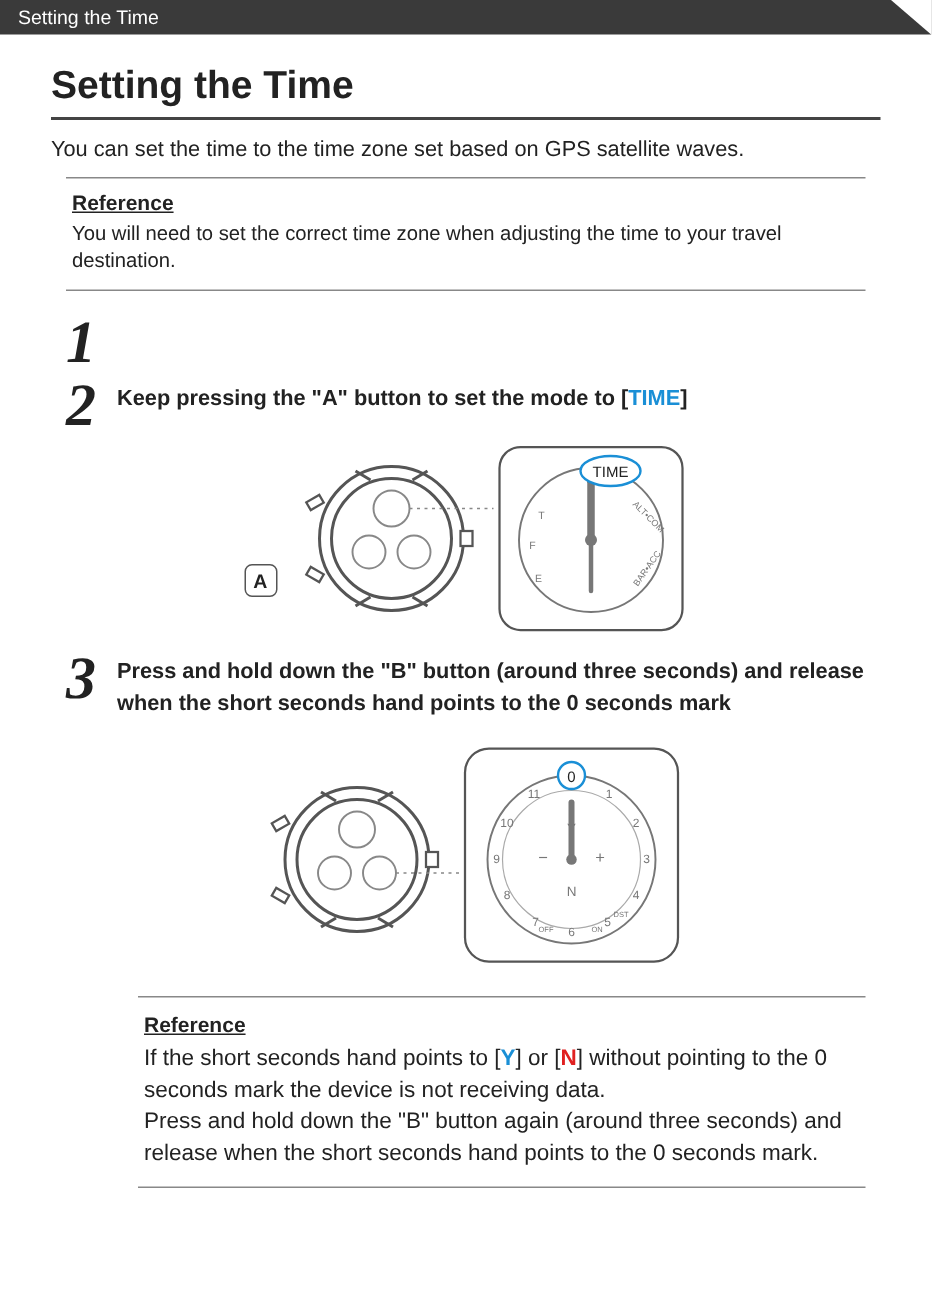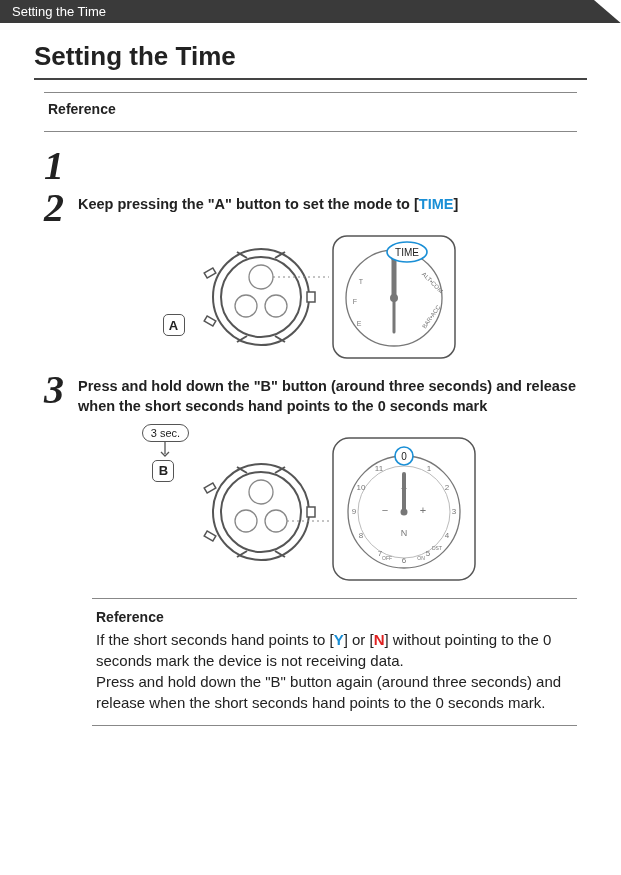--- a/index.html
+++ b/index.html
@@ -36,21 +36,21 @@
     padding-bottom: 6px;
     margin-bottom: 12px;
   }
   .intro-text { font-size: 14.5px; margin-bottom: 10px; }
   .ref-box {
     border-top: 1px solid #888;
     border-bottom: 1px solid #888;
     padding: 8px 4px 10px 4px;
     margin: 6px 10px 16px 10px;
   }
-  .ref-label { font-weight: bold; font-size: 14px; margin-bottom: 4px; }
+  .ref-label { font-weight: bold; font-size: 14px; margin-bottom: 4px; text-decoration: underline; }
   .ref-text { font-size: 13.5px; line-height: 1.35; }
   .step { display: flex; margin: 6px 10px 2px 10px; align-items: flex-start; }
   .step-num {
     font-family: "Times New Roman", serif;
     font-style: italic;
     font-weight: bold;
     font-size: 40px;
     line-height: 0.9;
     width: 34px;
     flex-shrink: 0;
@@ -94,23 +94,25 @@
 <body>
 
 <div class="header-bar">
   <span>Setting the Time</span>
 </div>
 
 <div class="content">
 
   <h1 class="page-title">Setting the Time</h1>
 
+  <p class="intro-text">You can set the time to the time zone set based on GPS satellite waves.</p>
 
   <div class="ref-box">
     <div class="ref-label">Reference</div>
+    <div class="ref-text">You will need to set the correct time zone when adjusting the time to your travel destination.</div>
   </div>
 
   <div class="step">
     <div class="step-num">1</div>
   </div>
 
   <div class="step">
     <div class="step-num">2</div>
     <div class="step-text">
       <span>Keep pressing the "A" button to set the mode to [</span><span class="time-tag">TIME</span><span>]</span>
@@ -158,27 +160,20 @@
     </div>
   </div>
 
   <div class="step">
     <div class="step-num">3</div>
     <div class="step-text">Press and hold down the "B" button (around three seconds) and release when the short seconds hand points to the 0 seconds mark</div>
   </div>
 
   <div class="illus-wrap">
     <div class="illus-row" style="align-items:flex-start;">
-      <div style="display:flex; flex-direction:column; align-items:center; margin-top:0;">
-        <span class="hold-bubble">3 sec.</span>
-        <svg width="12" height="18">
-            <path d="M6 0 L6 12 M2 10 L6 14 L10 10" stroke="#555" stroke-width="1.3" fill="none"></path>
-          </svg>
-        <span class="btn-label">B</span>
-      </div>
 
       <svg class="watch-svg" width="140" height="150" viewBox="0 0 140 150" style="margin-top:10px;">
         <circle cx="72" cy="78" r="48" fill="#fff" stroke="#555" stroke-width="2"></circle>
         <circle cx="72" cy="78" r="40" fill="#fff" stroke="#555" stroke-width="2"></circle>
         <circle cx="72" cy="58" r="12" fill="#fff" stroke="#888" stroke-width="1.3"></circle>
         <circle cx="57" cy="87" r="11" fill="#fff" stroke="#888" stroke-width="1.3"></circle>
         <circle cx="87" cy="87" r="11" fill="#fff" stroke="#888" stroke-width="1.3"></circle>
         <path d="M48 33 L58 39 M96 33 L86 39 M48 123 L58 117 M96 123 L86 117" stroke="#555" stroke-width="2" fill="none"></path>
         <rect x="118" y="73" width="8" height="10" fill="#fff" stroke="#555" stroke-width="1.5"></rect>
         <rect x="16" y="99" width="10" height="6" fill="#fff" stroke="#555" stroke-width="1.5" transform="rotate(30 21 102)"></rect>

